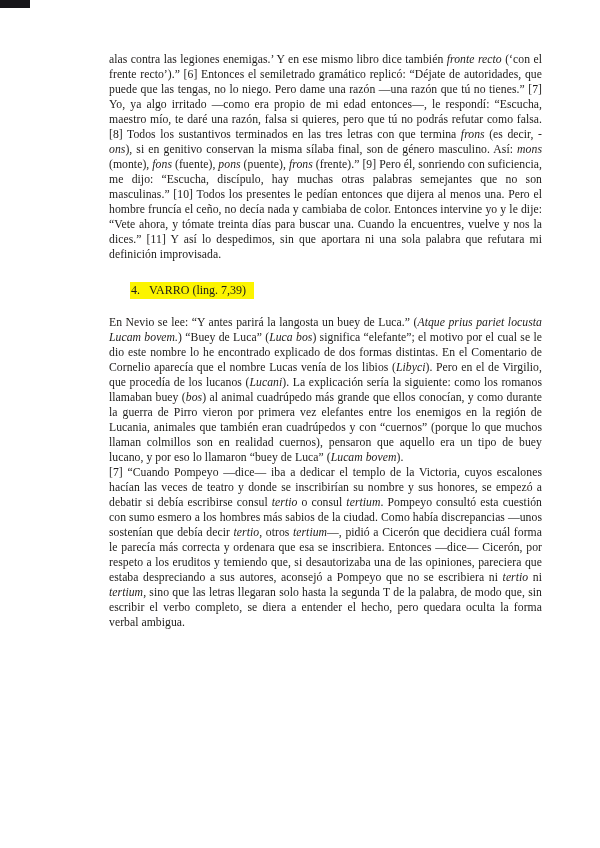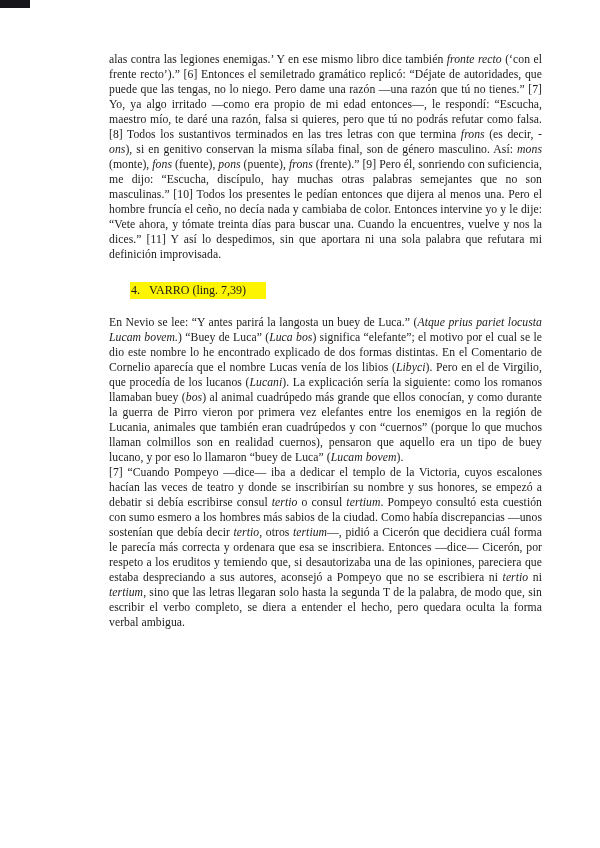--- a/index.html
+++ b/index.html
@@ -35,21 +35,21 @@
     letter-spacing: 0.05px;
   }
   .heading {
     font-size: 12px;
     line-height: 15px;
     margin: 21px 0 17px 21px;
     text-align: left;
   }
   .hl {
     background: var(--hl, #fcf400);
-    padding: 1px 20px 2px 1px;
+    padding: 1px 8px 2px 1px;
   }
   .hnum { margin-right: 9px; }
   em { font-style: italic; }
 </style>
 </head>
 <body>
 
 <div class="page">
   <div class="corner-mark"></div>
   <div class="text-column">

